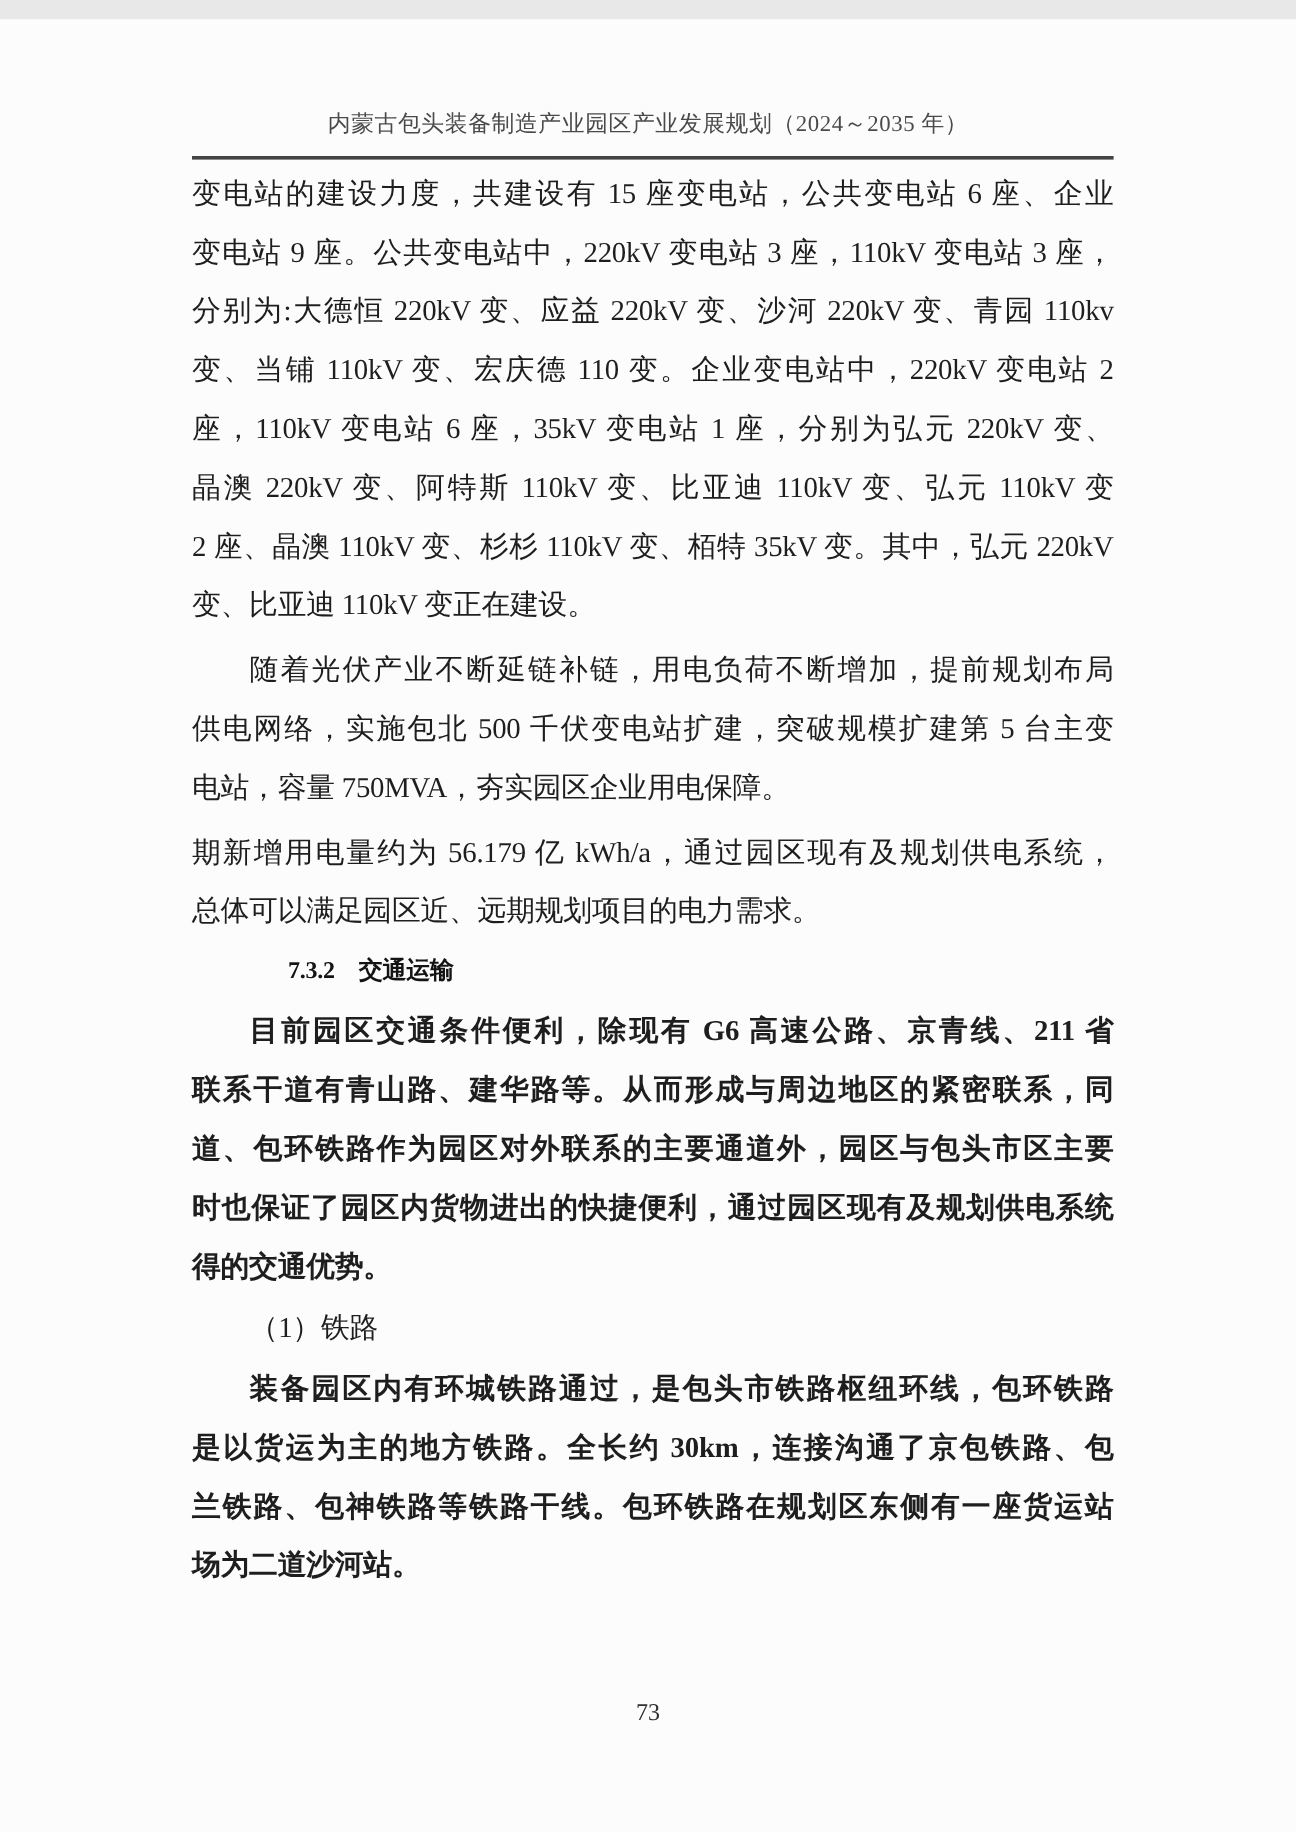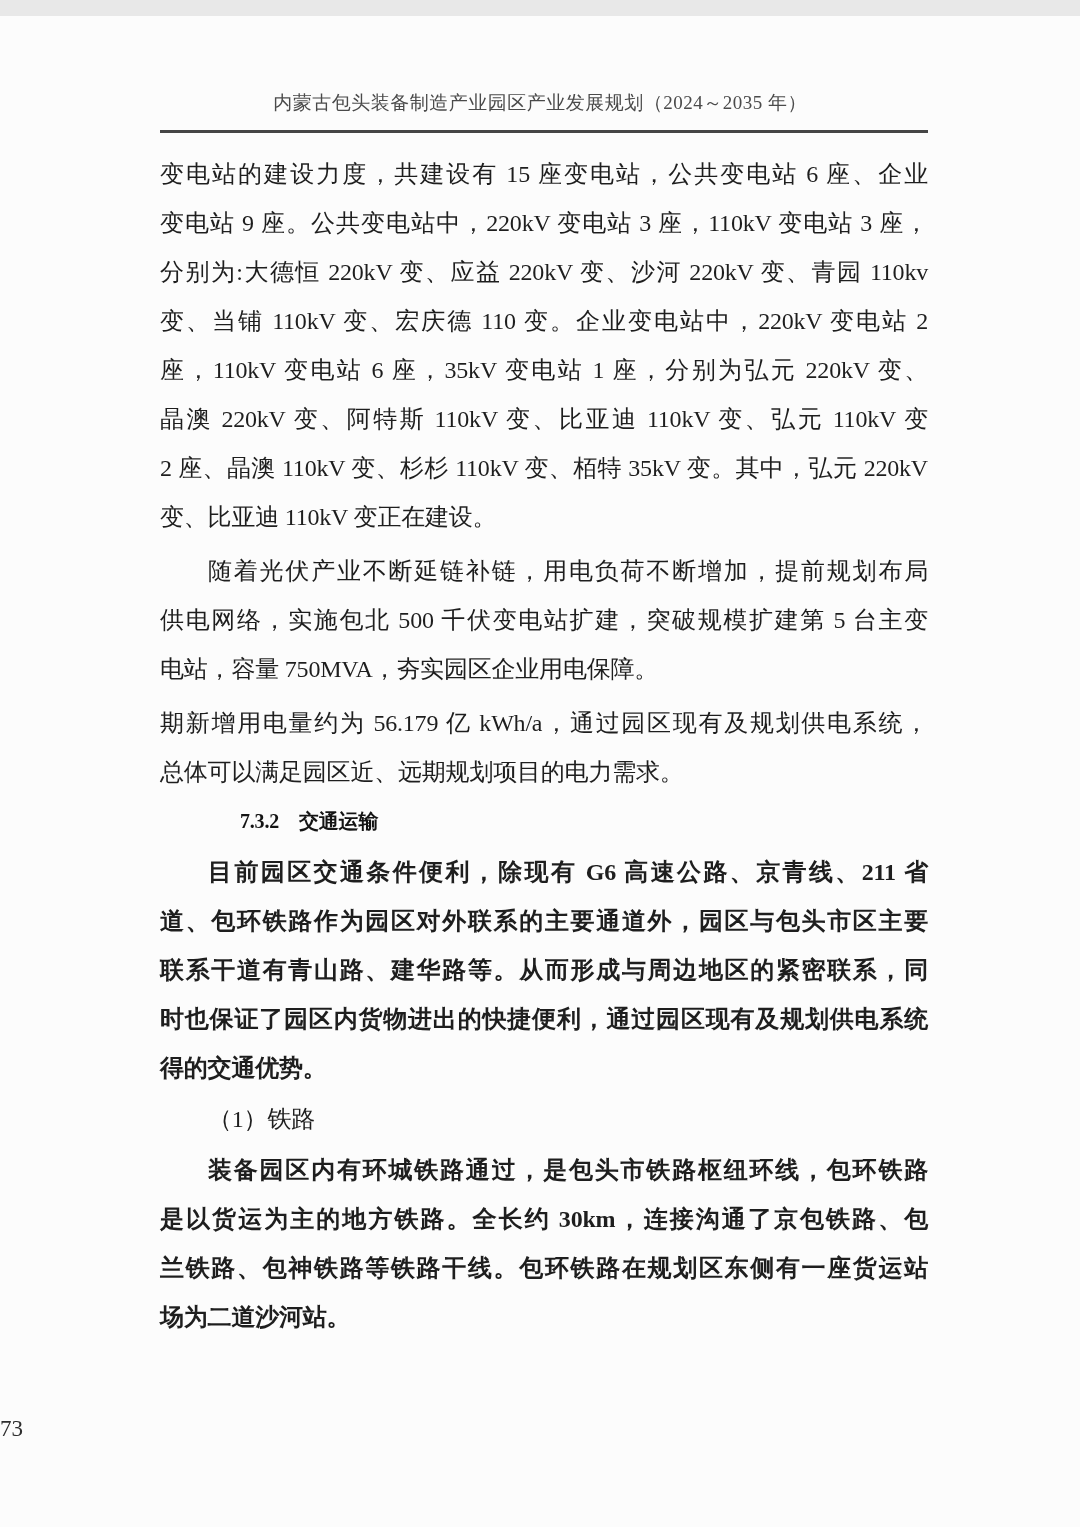--- a/index.html
+++ b/index.html
@@ -27,21 +27,21 @@
   .header-rule {
     position: absolute;
     top: 114px;
     left: 160px;
     width: 768px;
     height: 3px;
     background: #454545;
   }
   .doc-body {
     position: absolute;
-    top: 134px;
+    top: 122px;
     left: 160px;
     width: 768px;
     font-size: 24px;
     line-height: 49px;
     letter-spacing: -0.2px;
     color: #1e1e1e;
   }
   .para { margin: 0; }
   .para + .para { margin-top: 5px; }
   .line {
@@ -63,22 +63,22 @@
     line-height: 49px;
     text-indent: 2em;
     margin-top: 2px;
   }
   .para.after-gap { margin-top: 2px; font-weight: bold; }
   .page-number {
     position: absolute;
     top: 1400px;
     left: 0;
     width: 100%;
-    text-align: left;
-    font-size: 23px;
+    text-align: center;
+    font-size: 20px;
     color: #2e2e2e;
   }
 </style>
 </head>
 <body>
 
 <div class="page">
 
   <div class="doc-header">内蒙古包头装备制造产业园区产业发展规划（2024～2035 年）</div>
   <div class="header-rule"></div>
@@ -106,22 +106,22 @@
       <div class="line">期新增用电量约为 56.179 亿 kWh/a，通过园区现有及规划供电系统，</div>
       <div class="line end">总体可以满足园区近、远期规划项目的电力需求。</div>
     </div>
 
     <div class="section-heading">
       <span>7.3.2</span><span class="heading-title">交通运输</span>
     </div>
 
     <div class="para after-gap">
       <div class="line indent">目前园区交通条件便利，除现有 G6 高速公路、京青线、211 省</div>
+      <div class="line">联系干道有青山路、建华路等。从而形成与周边地区的紧密联系，同</div>
       <div class="line">道、包环铁路作为园区对外联系的主要通道外，园区与包头市区主要</div>
-      <div class="line">联系干道有青山路、建华路等。从而形成与周边地区的紧密联系，同</div>
       <div class="line">时也保证了园区内货物进出的快捷便利，通过园区现有及规划供电系统</div>
       <div class="line end">得的交通优势。</div>
     </div>
 
     <div class="sub-item">（1）铁路</div>
 
     <div class="para after-gap">
       <div class="line indent">装备园区内有环城铁路通过，是包头市铁路枢纽环线，包环铁路</div>
       <div class="line">是以货运为主的地方铁路。全长约 30km，连接沟通了京包铁路、包</div>
       <div class="line">兰铁路、包神铁路等铁路干线。包环铁路在规划区东侧有一座货运站</div>

